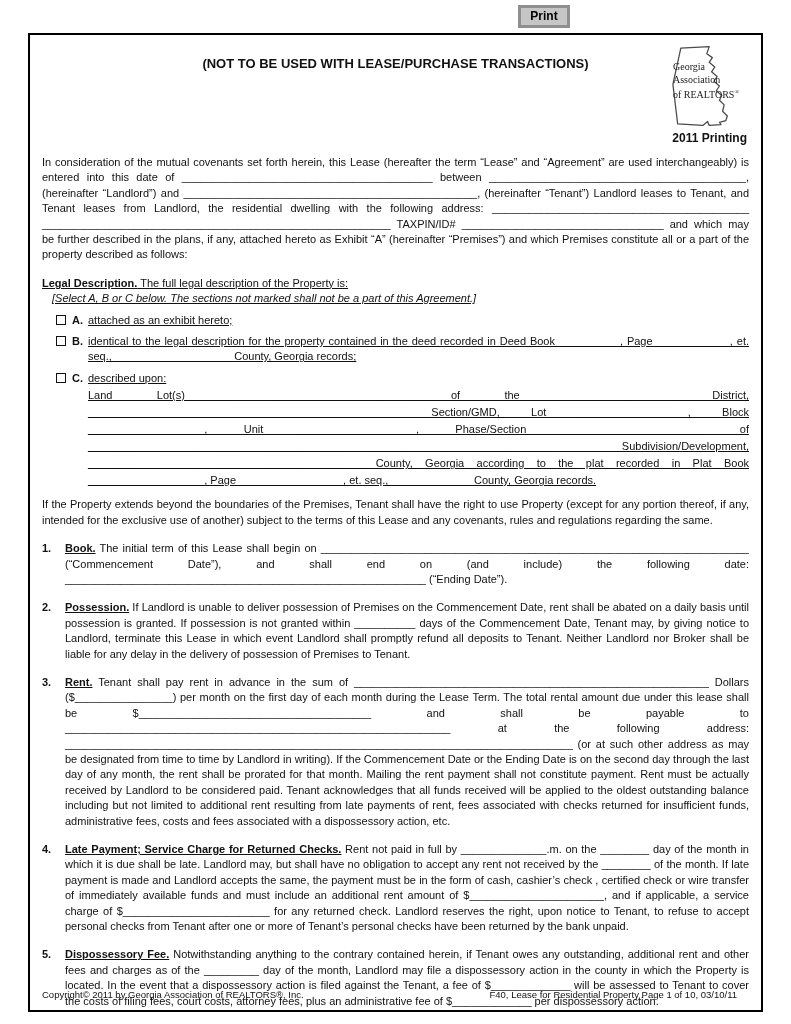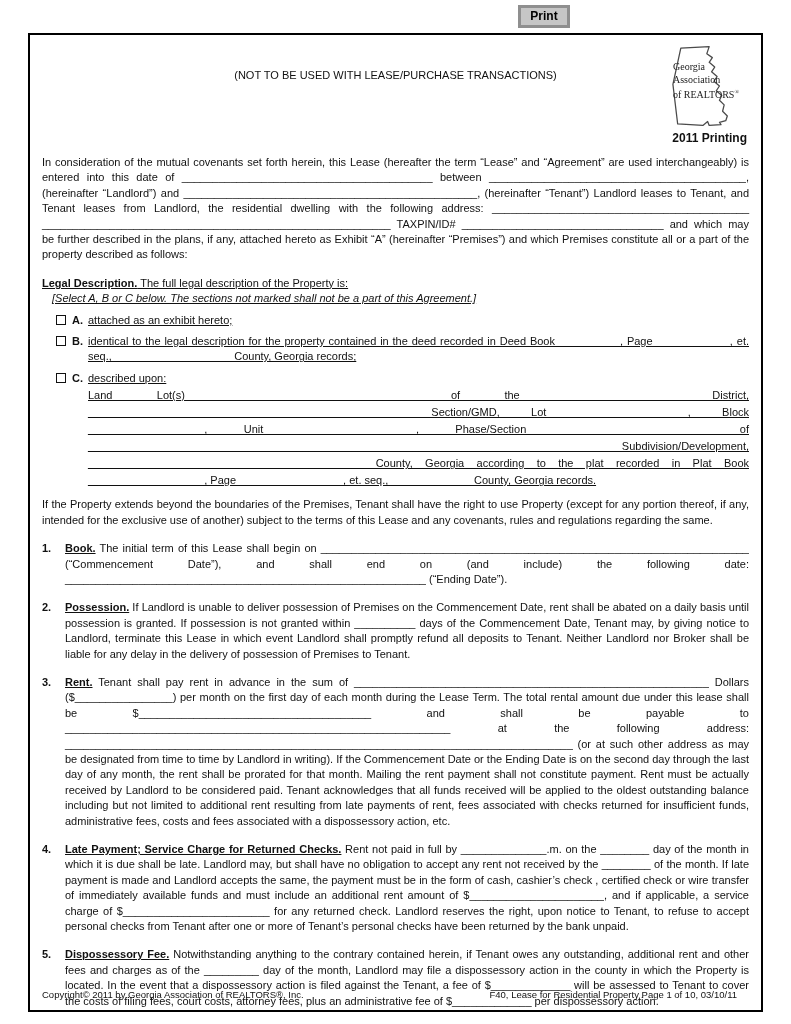--- a/index.html
+++ b/index.html
@@ -24,21 +24,21 @@
   .page {
     position:absolute; left:28px; top:33px;
     width:735px; height:979px;
     border:2px solid #000;
     background:#fff;
     padding:8px 12px 0 12px;
   }
   .doc-header { position:relative; height:104px; }
   .title-block { text-align:center; padding-top:10px; }
   .doc-title { font-size:19px; font-weight:bold; letter-spacing:0.2px; }
-  .doc-subtitle { font-size:11px; font-weight:normal; margin-top:16px; }
+  .doc-subtitle { font-size:13px; font-weight:bold; margin-top:3px; }
   .logo-wrap { position:absolute; right:2px; top:2px; width:104px; text-align:center; }
   .logo-box { position:relative; width:96px; height:82px; margin:0 auto; }
   .logo-box svg { position:absolute; left:0; top:0; }
   .logo-text {
     position:absolute; left:26px; top:16px;
     font-family:"Liberation Serif", serif;
     font-size:10px; line-height:12.5px; text-align:left; color:#222;
   }
   .logo-text sup { font-size:6px; }
   .printing-year { font-size:12px; font-weight:bold; margin-top:4px; text-align:right; }

